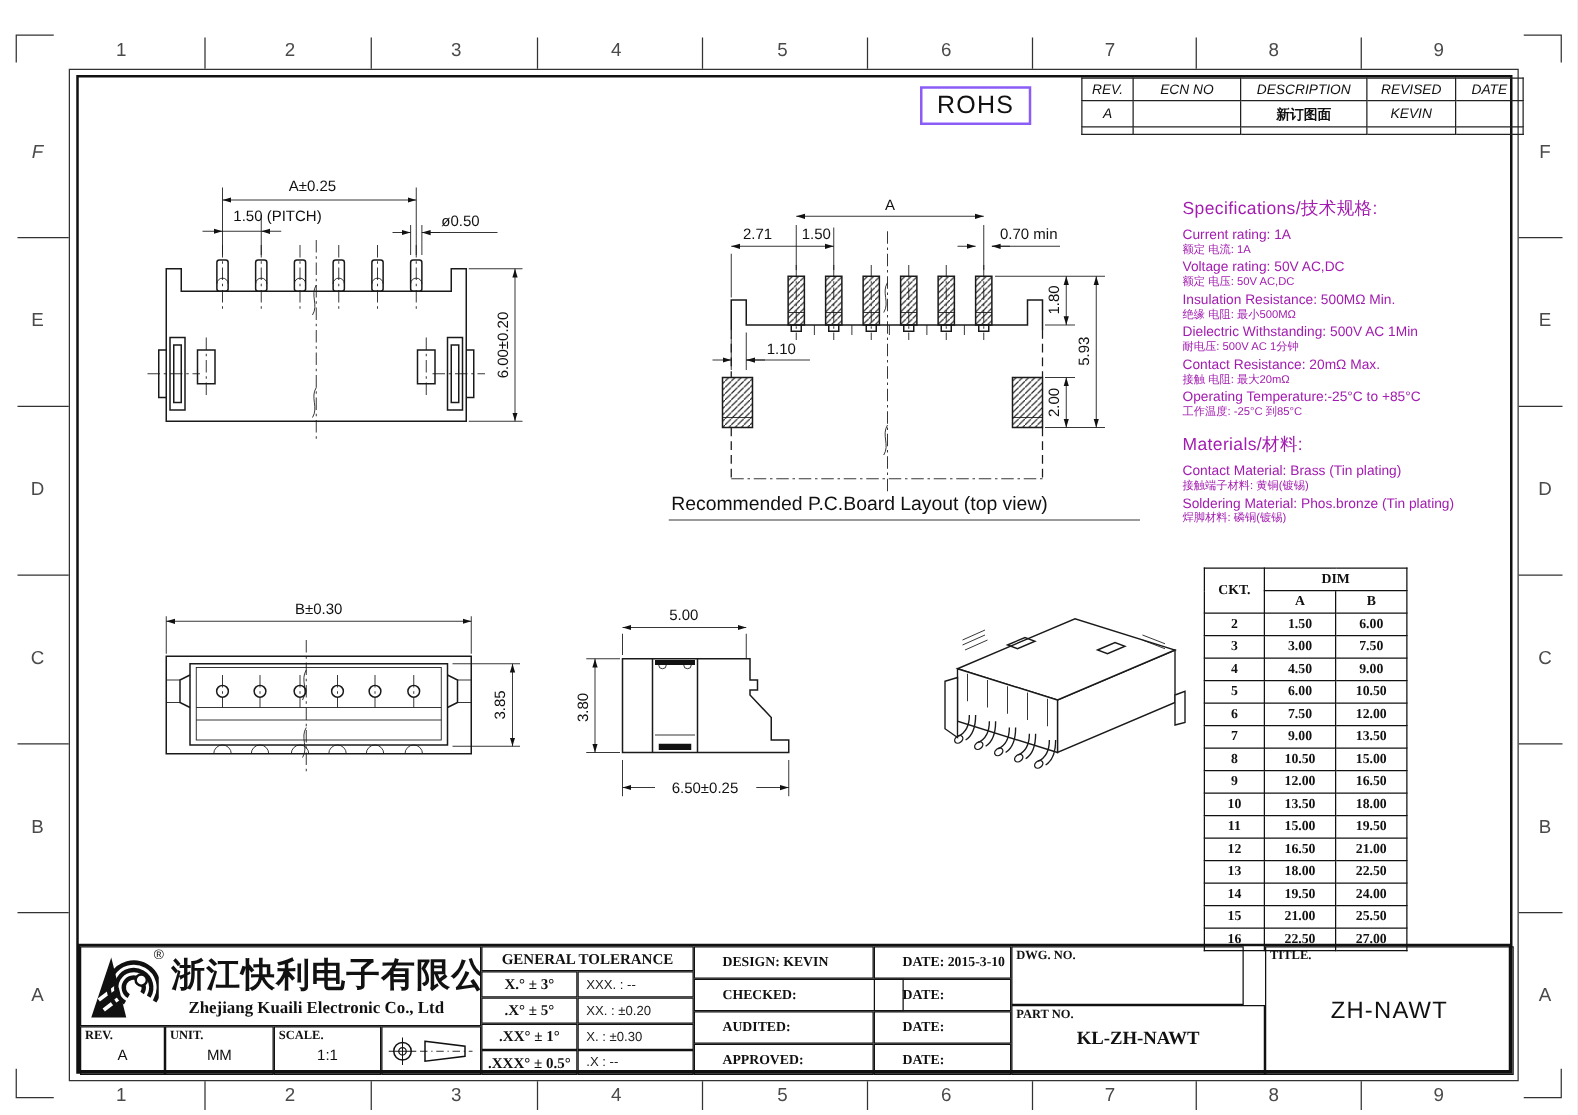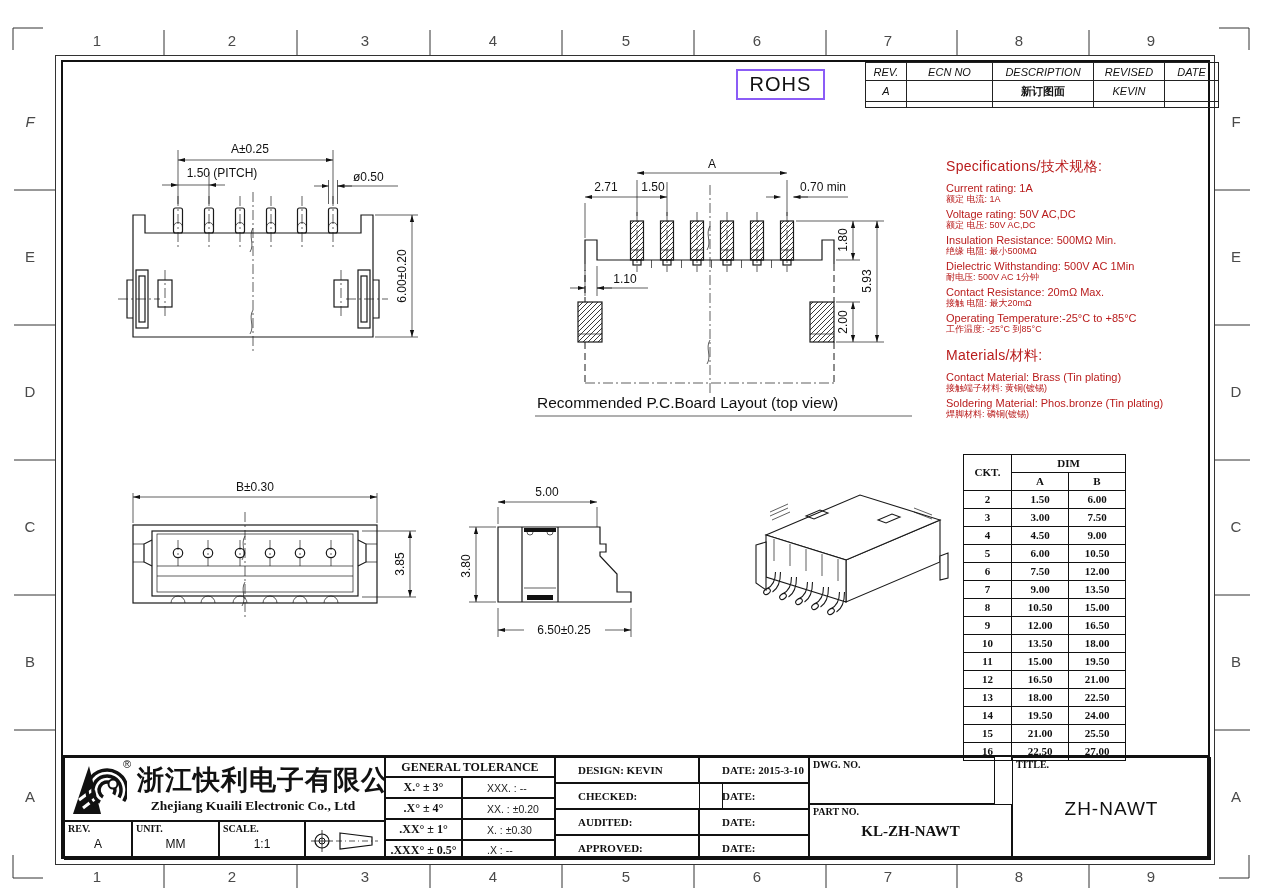--- a/index.html
+++ b/index.html
@@ -12,35 +12,35 @@
   
   .rohs{position:absolute;left:736px;top:69px;width:85px;height:27px;border:2px solid #8b5cf6;
         display:flex;align-items:center;justify-content:center;
         font:20px "Liberation Sans",sans-serif;letter-spacing:1px;color:#111;}
   
   .revtab{position:absolute;left:865px;top:62px;border-collapse:collapse;table-layout:fixed;}
   .revtab td,.revtab th{border:1px solid #222;font:italic 11px "Liberation Sans",sans-serif;
         text-align:center;padding:0;overflow:hidden;white-space:nowrap;font-weight:normal;}
   .revtab .cjk{font-style:normal;font-weight:bold;font-family:"Liberation Serif",serif;}
   
-  .specs{position:absolute;width:290px;color:#b91c1c;}
+  .specs{position:absolute;width:290px;color:#a21caf;}
   .specs .stitle{font:14px "Liberation Sans",sans-serif;margin-bottom:6px;letter-spacing:.3px;}
   .specs .en{font:11px "Liberation Sans",sans-serif;line-height:12px;}
   .specs .cn{font:9px "Liberation Sans",sans-serif;line-height:10px;margin-bottom:4px;}
   
   .dimtab{position:absolute;left:963px;top:454px;border-collapse:collapse;table-layout:fixed;}
   .dimtab td,.dimtab th{border:1px solid #111;font:bold 11px "Liberation Serif",serif;
         text-align:center;padding:0;height:17px;line-height:17px;}
   
   .tb{position:absolute;left:62px;top:755px;width:1147px;height:103px;border:2px solid #111;box-sizing:border-box;}
   .tbc{position:absolute;border:1px solid #111;box-sizing:border-box;overflow:hidden;}
   .tbl{position:absolute;left:3px;top:1px;font:bold 10px "Liberation Serif",serif;white-space:nowrap;}
   .tbv{position:absolute;width:100%;text-align:center;font:12px "Liberation Sans",sans-serif;}
   .tolcell{display:flex;align-items:center;justify-content:center;font:bold 12px "Liberation Serif",serif;}
-  .tolval{display:flex;align-items:center;padding-left:24px;font:10.5px "Liberation Sans",sans-serif;color:#222;}
+  .tolval{display:flex;align-items:center;padding-left:6px;font:10.5px "Liberation Sans",sans-serif;color:#222;}
   .appr{display:flex;align-items:center;padding-left:22px;font:bold 11px "Liberation Serif",serif;}
   .cmpcn{position:absolute;left:72px;top:4px;width:246px;font:bold 27px "Liberation Serif",serif;
          white-space:nowrap;letter-spacing:1px;}
   .cmpen{position:absolute;left:58px;top:40px;width:260px;text-align:center;
          font:bold 13.5px "Liberation Serif",serif;white-space:nowrap;}
   .regmark{position:absolute;left:58px;top:0px;font:11px "Liberation Sans",sans-serif;}
 </style>
 </head>
 <body>
 
@@ -492,21 +492,21 @@
         <circle cx="16" cy="19" r="3" fill="none" stroke="#111" stroke-width="1"></circle>
         <path d="M16,8 V30 M5,19 H27" stroke="#111" stroke-width="0.8" fill="none"></path>
         <polygon points="34,11 66,15 66,23 34,27" fill="none" stroke="#111" stroke-width="1.2"></polygon>
         <path d="M30,19 H72" stroke="#111" stroke-width="0.7" stroke-dasharray="6 3 1 3" fill="none"></path>
       </svg>
     </div>
 
     <div class="tbc tolcell" style="left:321px;top:0;width:170px;height:20px">GENERAL  TOLERANCE</div>
     <div class="tbc tolcell" style="left:321px;top:20px;width:77px;height:21px">X.° ± 3°</div>
     <div class="tbc tolval" style="left:398px;top:20px;width:93px;height:21px">XXX. :   --</div>
-    <div class="tbc tolcell" style="left:321px;top:41px;width:77px;height:21px">.X° ± 4°</div>
+    <div class="tbc tolcell" style="left:321px;top:41px;width:77px;height:21px">.X° ± 5°</div>
     <div class="tbc tolval" style="left:398px;top:41px;width:93px;height:21px">XX. :   ±0.20</div>
     <div class="tbc tolcell" style="left:321px;top:62px;width:77px;height:21px">.XX° ± 1°</div>
     <div class="tbc tolval" style="left:398px;top:62px;width:93px;height:21px">X.   :   ±0.30</div>
     <div class="tbc tolcell" style="left:321px;top:83px;width:77px;height:20px">.XXX° ± 0.5°</div>
     <div class="tbc tolval" style="left:398px;top:83px;width:93px;height:20px">.X  :   --</div>
 
     <div class="tbc appr" style="left:491px;top:0;width:144px;height:26px">DESIGN: KEVIN</div>
     <div class="tbc appr" style="left:635px;top:0;width:110px;height:26px">DATE: 2015-3-10</div>
     <div class="tbc appr" style="left:491px;top:26px;width:168px;height:26px">CHECKED:</div>
     <div class="tbc appr" style="left:635px;top:26px;width:110px;height:26px">DATE:</div>

